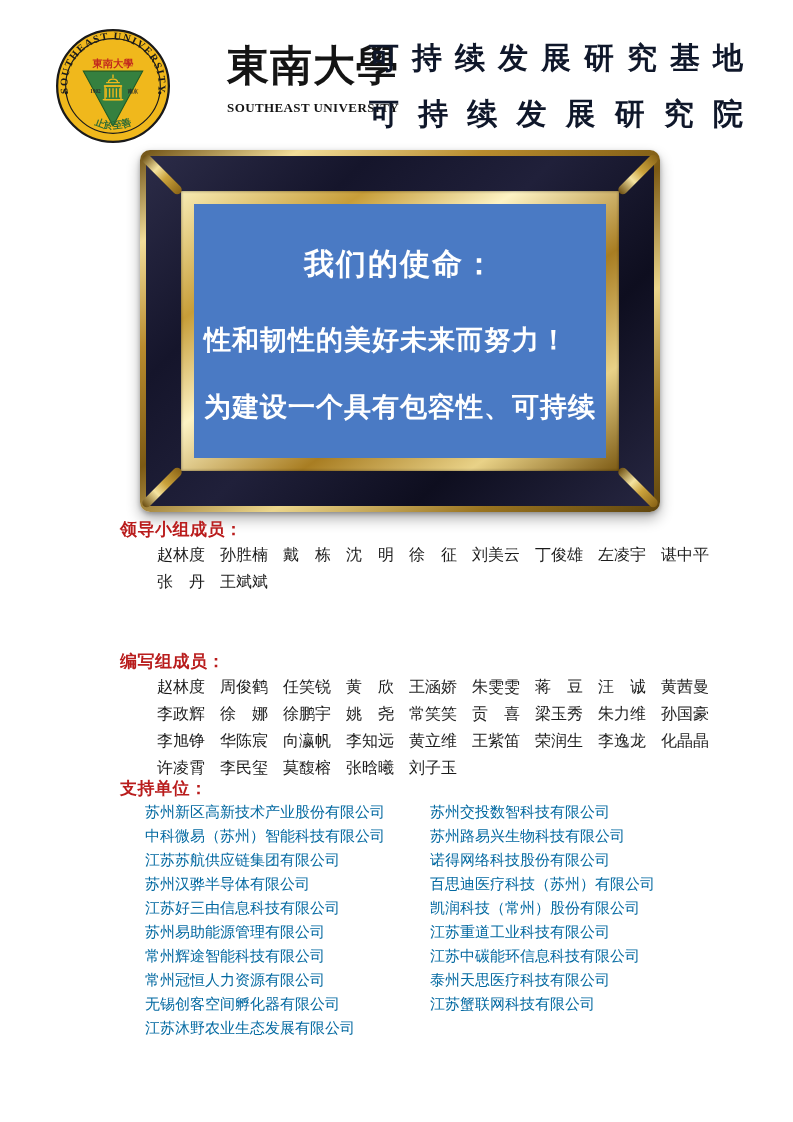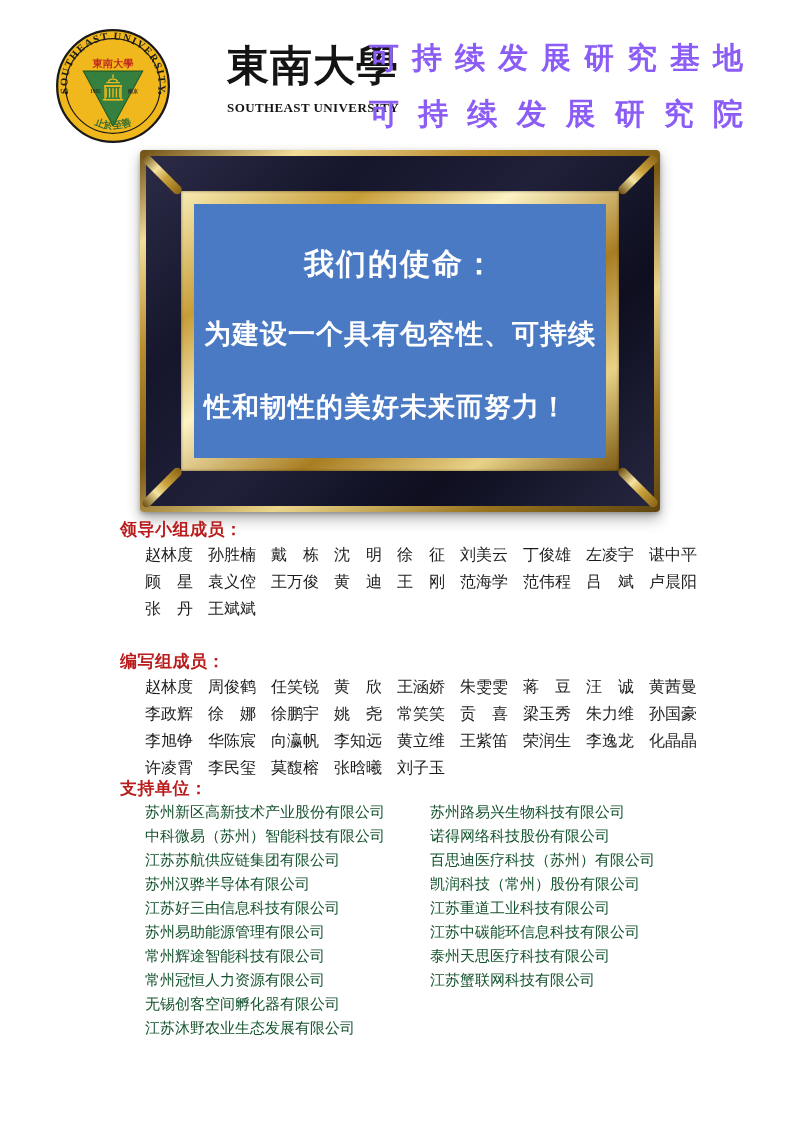--- a/index.html
+++ b/index.html
@@ -9,27 +9,27 @@
   }
   
   .logo-wrap{position:absolute;left:56px;top:29px;width:114px;height:114px;}
   .brand{position:absolute;left:227px;top:36px;width:150px;}
   .brand-cn{font-size:42px;font-weight:700;color:#141414;letter-spacing:1px;line-height:60px;white-space:nowrap;
     font-family:"Liberation Serif","DejaVu Serif",serif;}
   .brand-en{font-size:13px;font-weight:700;color:#141414;letter-spacing:0.4px;margin-top:4px;white-space:nowrap;
     font-family:"Liberation Serif","DejaVu Serif",serif;}
   .org-title{position:absolute;left:369px;top:40px;width:374px;
     font-family:"Liberation Sans","DejaVu Sans",sans-serif;}
-  .org-line{font-size:30px;font-weight:700;color:#8b5cf6;text-align:justify;text-align-last:justify;
+  .org-line{font-size:30px;font-weight:700;color:#0f172a;text-align:justify;text-align-last:justify;
     -moz-text-align-last:justify;line-height:36px;}
   .org-line + .org-line{margin-top:20px;}
   
   .frame{
     position:absolute;left:140px;top:150px;width:520px;height:362px;box-sizing:border-box;
-    padding:6px;border-radius:4px;
+    padding:6px;border-radius:10px;
     background:linear-gradient(150deg,#6d4f12 0%,#f2dd99 14%,#b98c2e 30%,#7c5a14 48%,#ecd68c 66%,#9a7420 84%,#5f450e 100%);
     box-shadow:0 7px 14px rgba(0,0,0,.30),0 2px 4px rgba(0,0,0,.25);
   }
   .leather{
     position:relative;width:100%;height:100%;box-sizing:border-box;padding:35px;
     background:linear-gradient(135deg,#2c2c48 0%,#15152b 26%,#20203a 48%,#0e0e1f 72%,#262641 100%);
   }
   .corner{position:absolute;width:52px;height:9px;border-radius:5px;
     background:linear-gradient(90deg,#6d4f12,#f4e3a0 35%,#caa23c 60%,#8a6416);}
   .corner.tl{top:14px;left:-10px;transform:rotate(45deg);}
@@ -42,23 +42,23 @@
     box-shadow:inset 0 0 3px rgba(0,0,0,.5);
   }
   .panel{width:100%;height:100%;box-sizing:border-box;background:#4a7ac4;color:#ffffff;}
   .mission-title{font-size:30px;font-weight:700;text-align:center;letter-spacing:2px;padding-top:40px;}
   .mission-line{font-size:27px;font-weight:700;letter-spacing:1px;padding-left:10px;white-space:nowrap;}
   .mission-line.l1{padding-top:31px;}
   .mission-line.l2{padding-top:37px;}
   
   .sec-heading{position:absolute;left:120px;font-size:17px;font-weight:700;color:#b91c1c;letter-spacing:0.5px;
     font-family:"Liberation Serif","DejaVu Serif",serif;}
-  .name-rows{position:absolute;left:145px;width:600px;text-align:right;}
+  .name-rows{position:absolute;left:157px;width:600px;text-align:right;}
   .name-row{display:flex;gap:15px;height:27px;line-height:27px;font-size:16px;color:#1c1c1c;white-space:nowrap;}
-  .support-col{position:absolute;width:300px;font-size:15px;color:#14532d;}
+  .support-col{position:absolute;width:300px;font-size:15px;color:#0369a1;}
   .support-col span{display:block;line-height:24px;height:24px;white-space:nowrap;}
 </style>
 </head>
 <body>
 
 <div class="page">
 
   <div class="logo-wrap">
     <svg viewBox="0 0 100 100" width="114" height="114">
       <circle cx="50" cy="50" r="49" fill="#f0b81c"></circle>
@@ -103,50 +103,39 @@
 
   <div class="frame">
     <div class="leather">
       <div class="corner tl"></div>
       <div class="corner tr"></div>
       <div class="corner bl"></div>
       <div class="corner br"></div>
       <div class="gold-trim">
         <div class="panel">
           <div class="mission-title">我们的使命：</div>
+          <div class="mission-line l2">性和韧性的美好未来而努力！</div>
           <div class="mission-line l1">为建设一个具有包容性、可持续</div>
-          <div class="mission-line l2">性和韧性的美好未来而努力！</div>
         </div>
       </div>
     </div>
   </div>
 
   <div class="sec-heading" style="top:518px">领导小组成员：</div>
   <div class="name-rows" style="top:541px">
     <div class="name-row">
         <span>赵林度</span>
         <span>孙胜楠</span>
         <span>戴　栋</span>
         <span>沈　明</span>
         <span>徐　征</span>
         <span>刘美云</span>
         <span>丁俊雄</span>
         <span>左凌宇</span>
         <span>谌中平</span>
-      </div>
-    <div class="name-row">
-        <span>顾　星</span>
-        <span>袁义倥</span>
-        <span>王万俊</span>
-        <span>黄　迪</span>
-        <span>王　刚</span>
-        <span>范海学</span>
-        <span>范伟程</span>
-        <span>吕　斌</span>
-        <span>卢晨阳</span>
       </div>
     <div class="name-row">
         <span>张　丹</span>
         <span>王斌斌</span>
       </div>
   </div>
 
   <div class="sec-heading" style="top:650px">编写组成员：</div>
   <div class="name-rows" style="top:673px">
     <div class="name-row">
@@ -198,20 +187,21 @@
       <span>江苏苏航供应链集团有限公司</span>
       <span>苏州汉骅半导体有限公司</span>
       <span>江苏好三由信息科技有限公司</span>
       <span>苏州易助能源管理有限公司</span>
       <span>常州辉途智能科技有限公司</span>
       <span>常州冠恒人力资源有限公司</span>
       <span>无锡创客空间孵化器有限公司</span>
       <span>江苏沐野农业生态发展有限公司</span>
     </div>
   <div class="support-col" style="left:430px;top:800px">
+      <span>苏州交投数智科技有限公司</span>
       <span>苏州路易兴生物科技有限公司</span>
       <span>诺得网络科技股份有限公司</span>
       <span>百思迪医疗科技（苏州）有限公司</span>
       <span>凯润科技（常州）股份有限公司</span>
       <span>江苏重道工业科技有限公司</span>
       <span>江苏中碳能环信息科技有限公司</span>
       <span>泰州天思医疗科技有限公司</span>
       <span>江苏蟹联网科技有限公司</span>
     </div>
 

